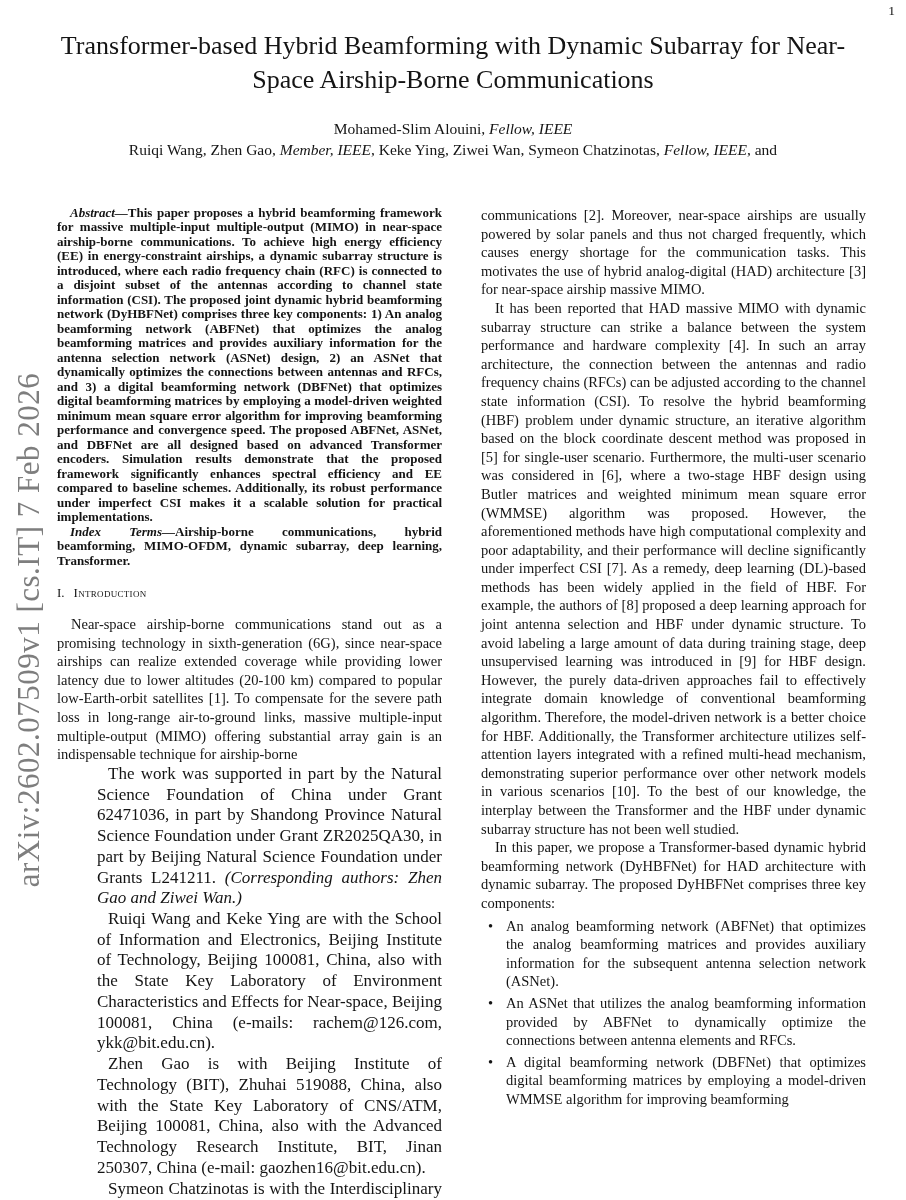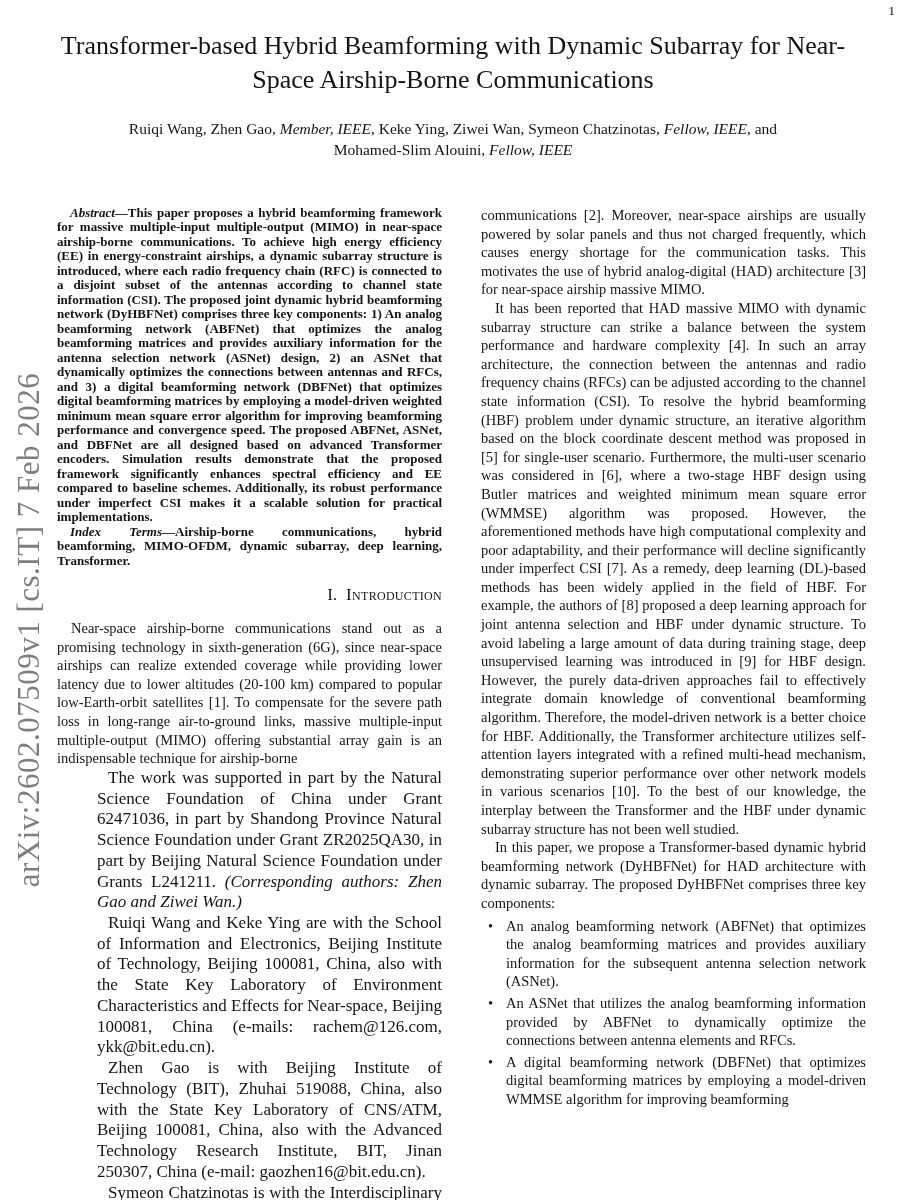--- a/index.html
+++ b/index.html
@@ -55,22 +55,22 @@
     font-size: 13px;
     font-weight: bold;
     line-height: 1.115;
     text-align: justify;
     text-indent: 13px;
     margin: 0;
   }
   .index-terms { margin-top: 0; }
   .lead { font-style: italic; }
   .section-heading {
-    text-align: right;
-    font-size: 17px;
+    text-align: left;
+    font-size: 13px;
     font-weight: 400;
     margin: 17px 0 14px 0;
   }
   .sec-num { margin-right: 9px; }
   .sec-title { font-variant: small-caps; letter-spacing: 0.3px; }
   .body {
     font-size: 14.5px;
     line-height: 1.283;
     text-align: justify;
     text-indent: 14px;
@@ -101,22 +101,22 @@
 
 <div class="page">
 
   <div class="page-number">1</div>
 
   <div class="arxiv-watermark">arXiv:2602.07509v1 [cs.IT] 7 Feb 2026</div>
 
   <div class="header">
     <h1 class="title">Transformer-based Hybrid Beamforming with Dynamic Subarray for Near-Space Airship-Borne Communications</h1>
     <div class="authors-block">
+      <p class="authors"><span>Mohamed-Slim Alouini, </span><span class="it">Fellow, IEEE</span></p>
       <p class="authors"><span>Ruiqi Wang, Zhen Gao, </span><span class="it">Member, IEEE</span><span>, Keke Ying, Ziwei Wan, Symeon Chatzinotas, </span><span class="it">Fellow, IEEE</span><span>, and</span></p>
-      <p class="authors"><span>Mohamed-Slim Alouini, </span><span class="it">Fellow, IEEE</span></p>
     </div>
   </div>
 
   <div class="columns">
 
     <div class="col col-left">
       <p class="abstract"><span class="lead">Abstract—</span><span>This paper proposes a hybrid beamforming framework for massive multiple-input multiple-output (MIMO) in near-space airship-borne communications. To achieve high energy efficiency (EE) in energy-constraint airships, a dynamic subarray structure is introduced, where each radio frequency chain (RFC) is connected to a disjoint subset of the antennas according to channel state information (CSI). The proposed joint dynamic hybrid beamforming network (DyHBFNet) comprises three key components: 1) An analog beamforming network (ABFNet) that optimizes the analog beamforming matrices and provides auxiliary information for the antenna selection network (ASNet) design, 2) an ASNet that dynamically optimizes the connections between antennas and RFCs, and 3) a digital beamforming network (DBFNet) that optimizes digital beamforming matrices by employing a model-driven weighted minimum mean square error algorithm for improving beamforming performance and convergence speed. The proposed ABFNet, ASNet, and DBFNet are all designed based on advanced Transformer encoders. Simulation results demonstrate that the proposed framework significantly enhances spectral efficiency and EE compared to baseline schemes. Additionally, its robust performance under imperfect CSI makes it a scalable solution for practical implementations.</span></p>
 
       <p class="index-terms"><span class="lead">Index Terms—</span><span>Airship-borne communications, hybrid beamforming, MIMO-OFDM, dynamic subarray, deep learning, Transformer.</span></p>
 

